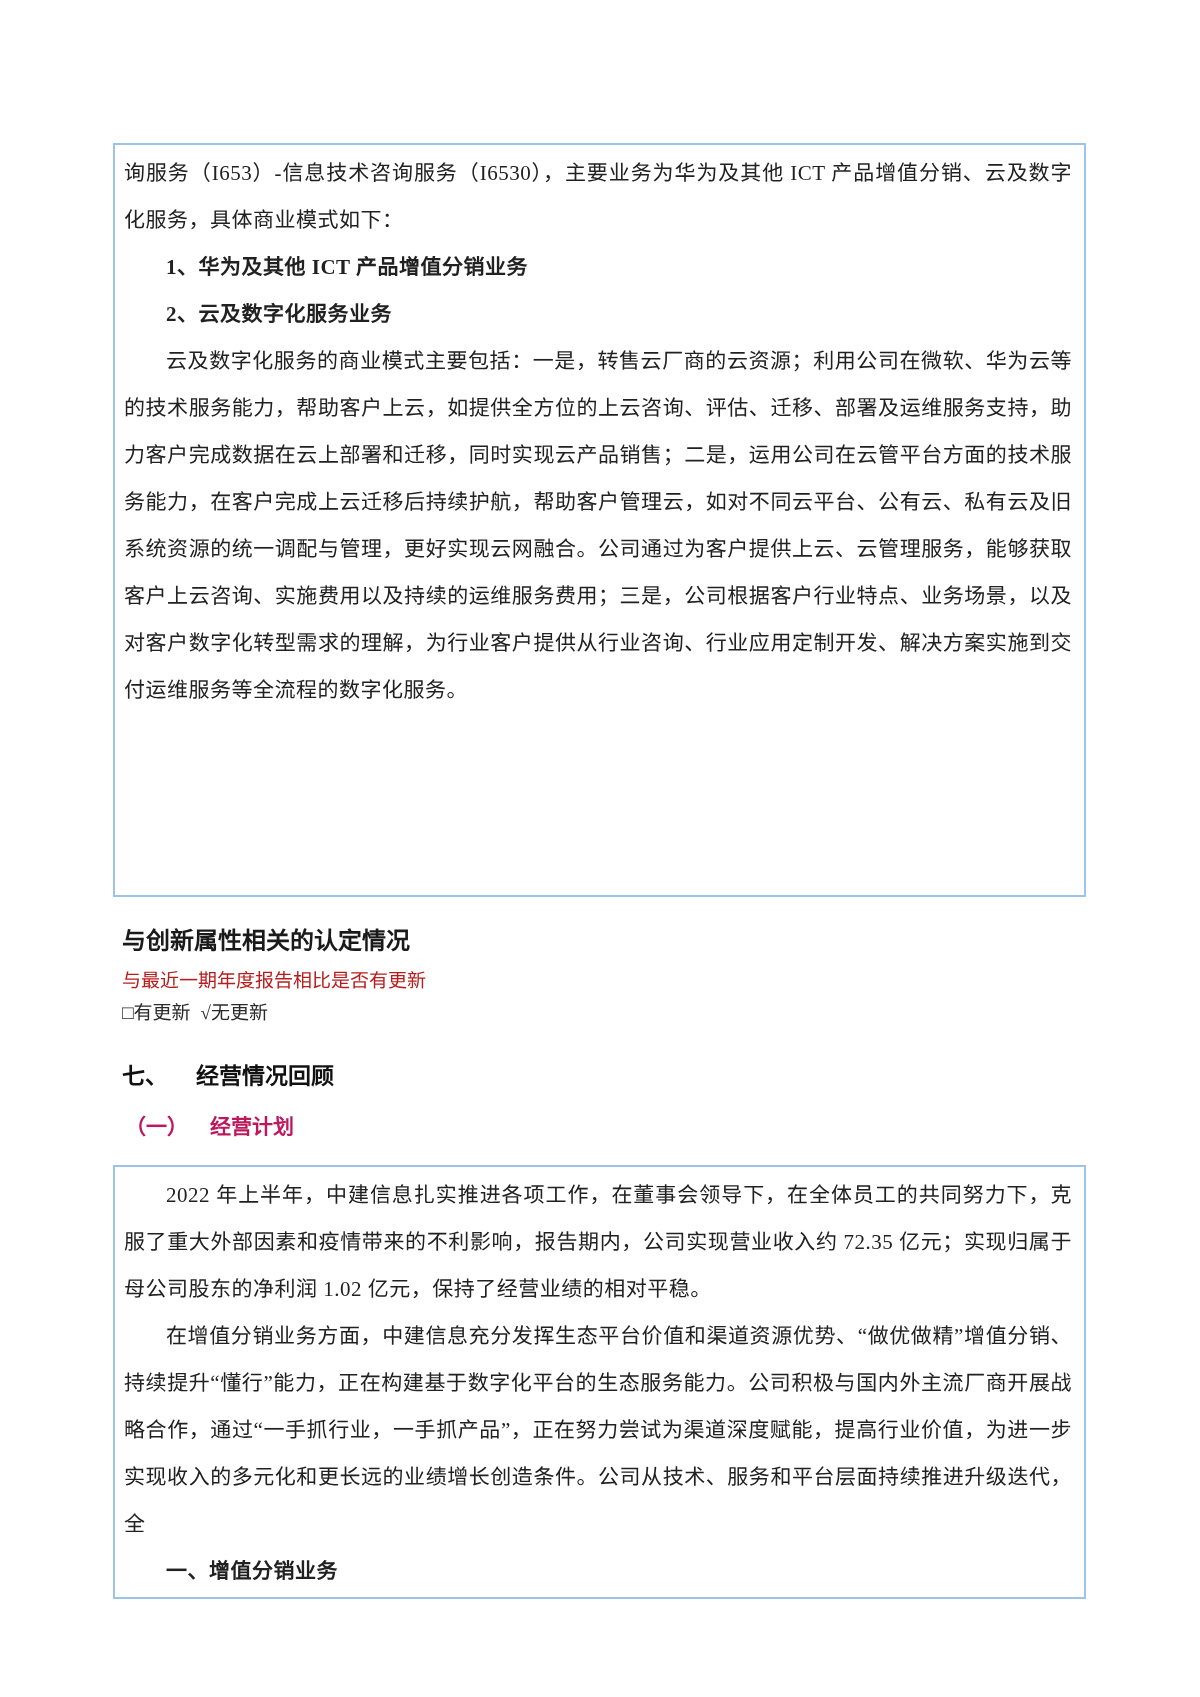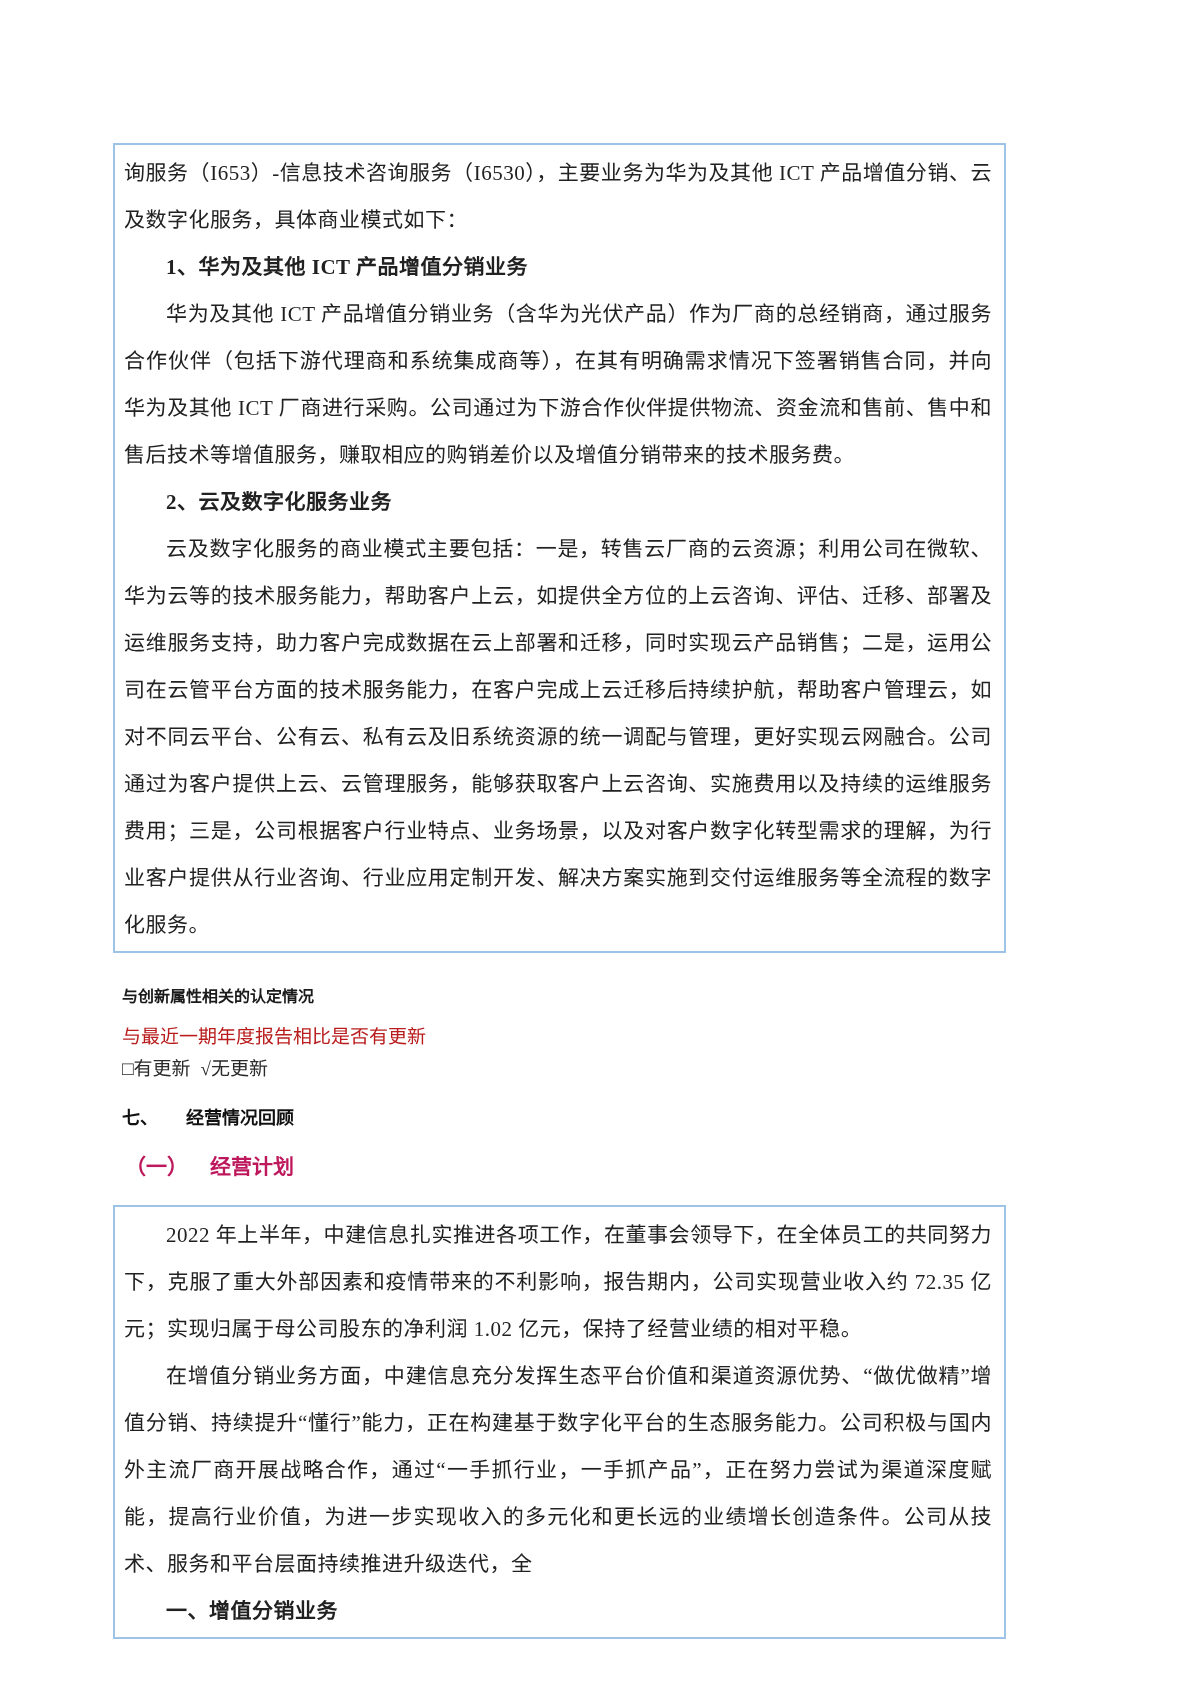--- a/index.html
+++ b/index.html
@@ -15,21 +15,21 @@
     font-family: "Liberation Serif", "DejaVu Serif", serif;
   }
   .page {
     position: relative;
     width: 1200px;
     height: 1697px;
     background: #ffffff;
   }
   .text-box {
     box-sizing: border-box;
-    width: 893px;
+    width: 973px;
     margin-left: 113px;
     border: 2px solid #9DC3E6;
     padding: 5px 12px 2px 9px;
     background: #ffffff;
   }
   .box1 {
     margin-top: 143px;
     min-height: 754px;
   }
   .box2 {
@@ -46,44 +46,44 @@
   .para.indent {
     text-indent: 42px;
   }
   .para.subhead {
     font-weight: bold;
     text-indent: 42px;
   }
   .innov-title {
     margin: 30px 0 0 122px;
     font-family: "Liberation Sans", "DejaVu Sans", sans-serif;
-    font-size: 16px;
+    font-size: 24px;
     font-weight: bold;
     line-height: 28px;
     color: #1a1a1a;
   }
   .innov-question {
     margin: 12px 0 0 122px;
     font-size: 19px;
     line-height: 27px;
     color: #b91c1c;
   }
   .innov-options {
     margin: 5px 0 0 122px;
     font-size: 19px;
     line-height: 27px;
     color: #2a2a2a;
   }
   .innov-options .opt-updated {
     margin-right: 10px;
   }
   .sec7-heading {
-    margin: 20px 0 0 122px;
-    font-family: Liberation Sans, sans-serif;
-    font-size: 18px;
+    margin: 36px 0 0 122px;
+    font-family: Liberation Mono, monospace;
+    font-size: 23px;
     font-weight: bold;
     line-height: 32px;
     color: #111111;
   }
   .sec7-heading .sec-number {
     display: inline-block;
     margin-right: 28px;
   }
   .sub1-heading {
     margin: 18px 0 0 125px;
@@ -99,21 +99,20 @@
   }
 </style>
 </head>
 <body>
 
 <div class="page">
 
   <section class="text-box box1">
     <p class="para">询服务（I653）-信息技术咨询服务（I6530），主要业务为华为及其他 ICT 产品增值分销、云及数字化服务，具体商业模式如下：</p>
     <p class="para subhead">1、华为及其他 ICT 产品增值分销业务</p>
-    <p class="para indent">华为及其他 ICT 产品增值分销业务（含华为光伏产品）作为厂商的总经销商，通过服务合作伙伴（包括下游代理商和系统集成商等），在其有明确需求情况下签署销售合同，并向华为及其他 ICT 厂商进行采购。公司通过为下游合作伙伴提供物流、资金流和售前、售中和售后技术等增值服务，赚取相应的购销差价以及增值分销带来的技术服务费。</p>
     <p class="para subhead">2、云及数字化服务业务</p>
     <p class="para indent">云及数字化服务的商业模式主要包括：一是，转售云厂商的云资源；利用公司在微软、华为云等的技术服务能力，帮助客户上云，如提供全方位的上云咨询、评估、迁移、部署及运维服务支持，助力客户完成数据在云上部署和迁移，同时实现云产品销售；二是，运用公司在云管平台方面的技术服务能力，在客户完成上云迁移后持续护航，帮助客户管理云，如对不同云平台、公有云、私有云及旧系统资源的统一调配与管理，更好实现云网融合。公司通过为客户提供上云、云管理服务，能够获取客户上云咨询、实施费用以及持续的运维服务费用；三是，公司根据客户行业特点、业务场景，以及对客户数字化转型需求的理解，为行业客户提供从行业咨询、行业应用定制开发、解决方案实施到交付运维服务等全流程的数字化服务。</p>
   </section>
 
   <h3 class="innov-title">与创新属性相关的认定情况</h3>
 
   <p class="innov-question">与最近一期年度报告相比是否有更新</p>
 
   <p class="innov-options">
     <span class="opt-updated">□有更新</span><span>√无更新</span>

